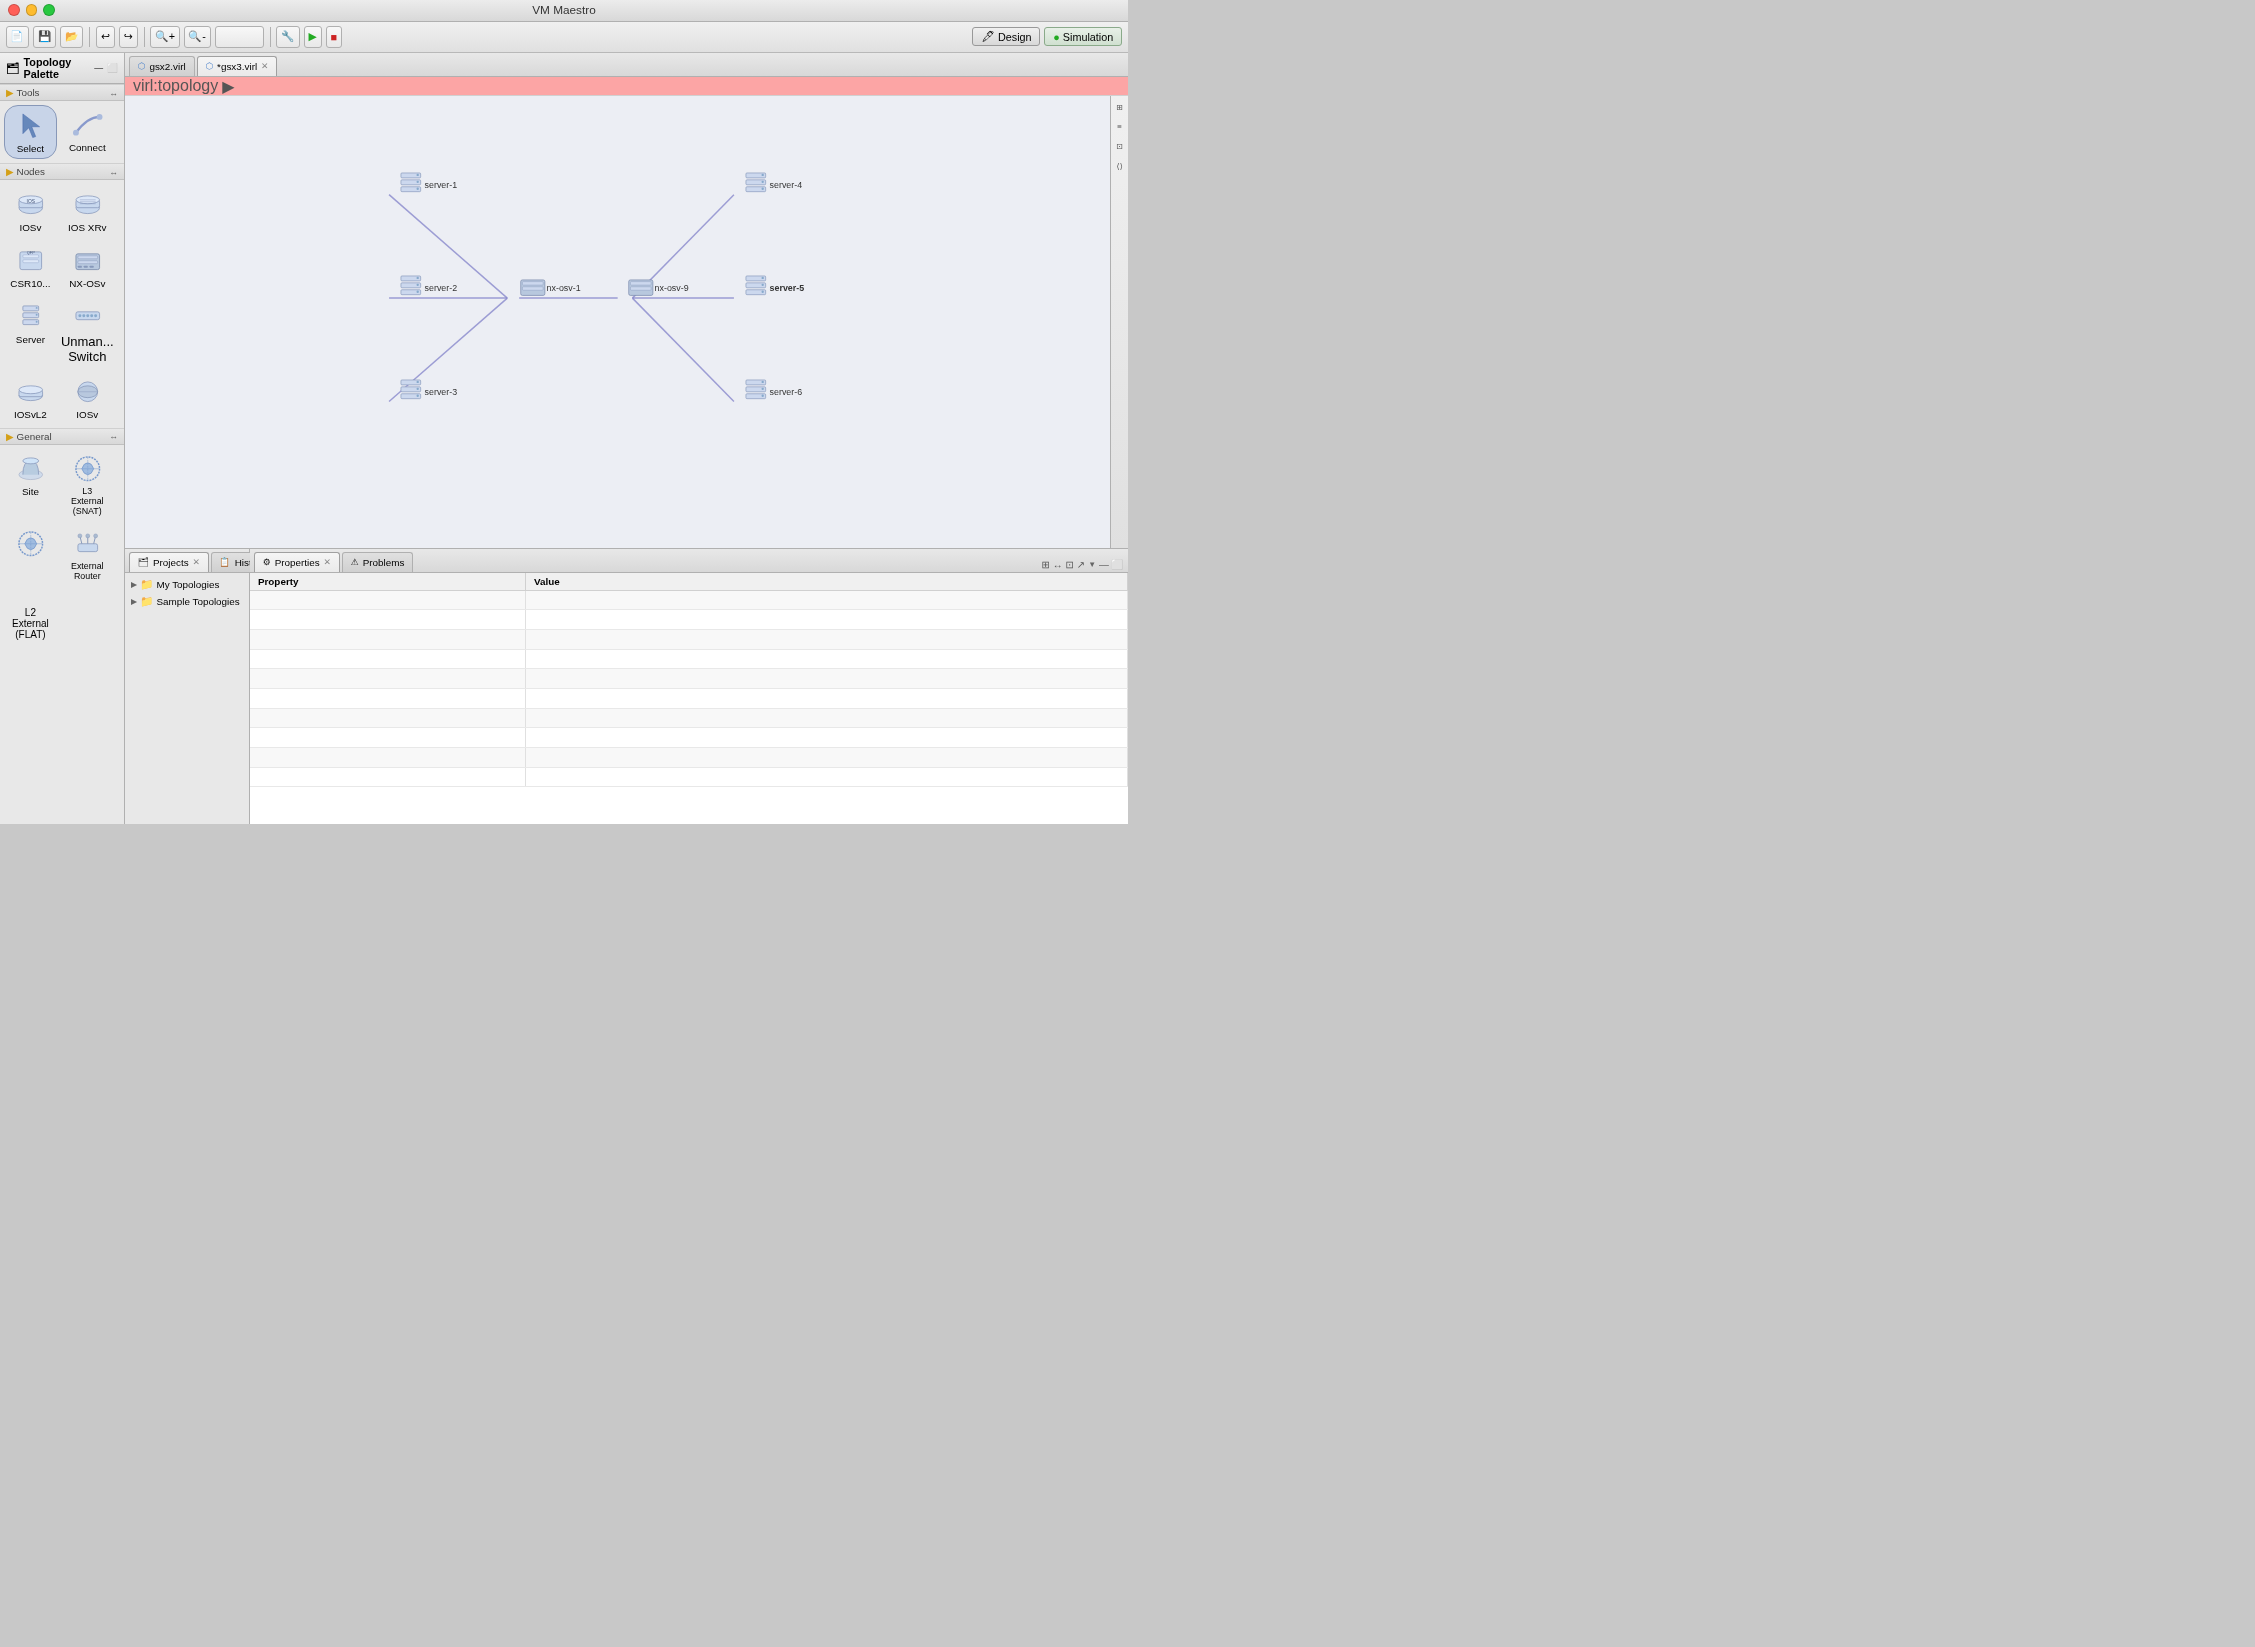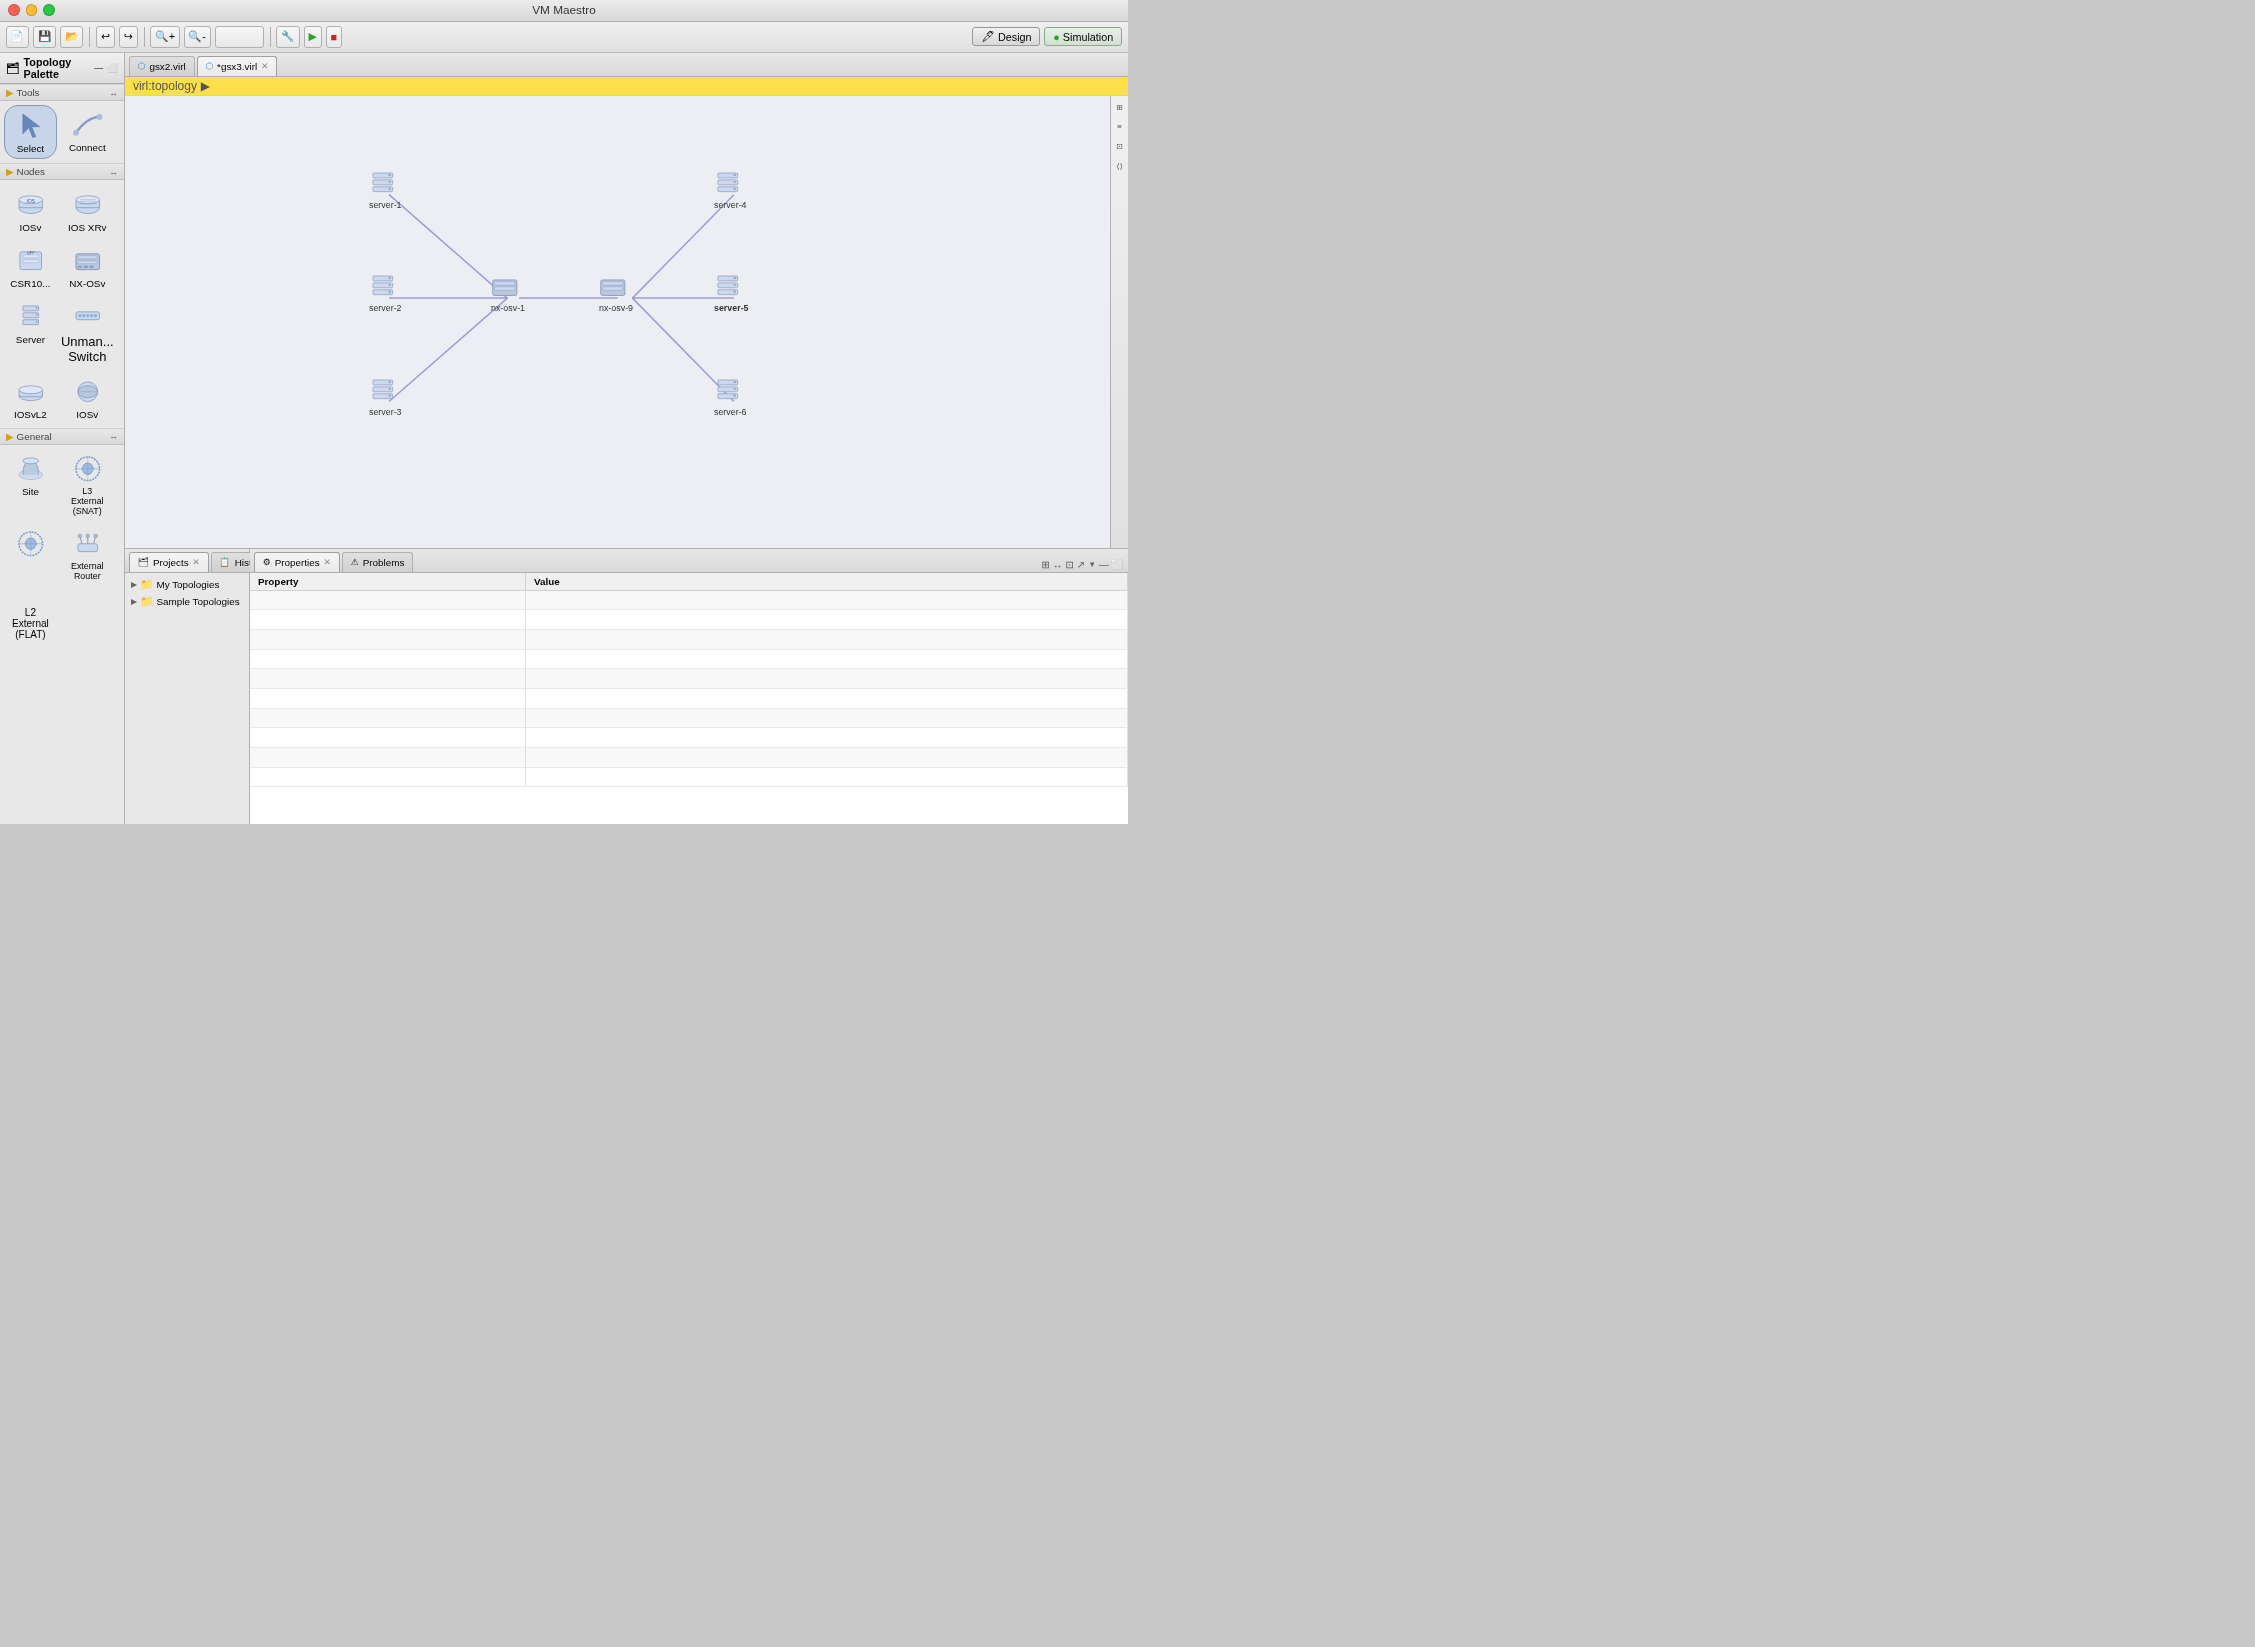--- a/index.html
+++ b/index.html
@@ -187,43 +187,44 @@
     }
     .tab.active {
       background: linear-gradient(to bottom, #f5f5f5, #eaeaea);
       border-color: #a0a0a0;
     }
     .tab-close { font-size: 8.9px; color: #888; cursor: pointer; }
     .tab-icon { font-size: 8.9px; color: #5588cc; }
 
     .breadcrumb-bar {
       height: 19.7px;
-      background: #fde047;
+      background: #fca5a5;
       border-bottom: 1px solid #d0d0d0;
       display: flex;
       align-items: center;
       padding: 0 7.9px;
-      font-size: 12px;
+      font-size: 16px;
       color: #555;
     }
 
     .canvas-viewport {
       flex: 1;
       background: #eceef4;
       position: relative;
       overflow: hidden;
     }
 
     
     .topology-node {
       position: absolute;
       display: flex;
-      flex-direction: column;
-      align-items: flex-start;
+      flex-direction: row;
+      align-items: center;
       cursor: pointer;
+      margin-left: 28px;
     }
     .topology-node svg { width: 27.6px; height: 27.6px; }
     .topology-label { font-size: 8.9px; color: #333; margin-top: 2px; text-align: center; }
 
     
     .topology-svg {
       position: absolute;
       top: 0; left: 0;
       width: 100%;
       height: 100%;

